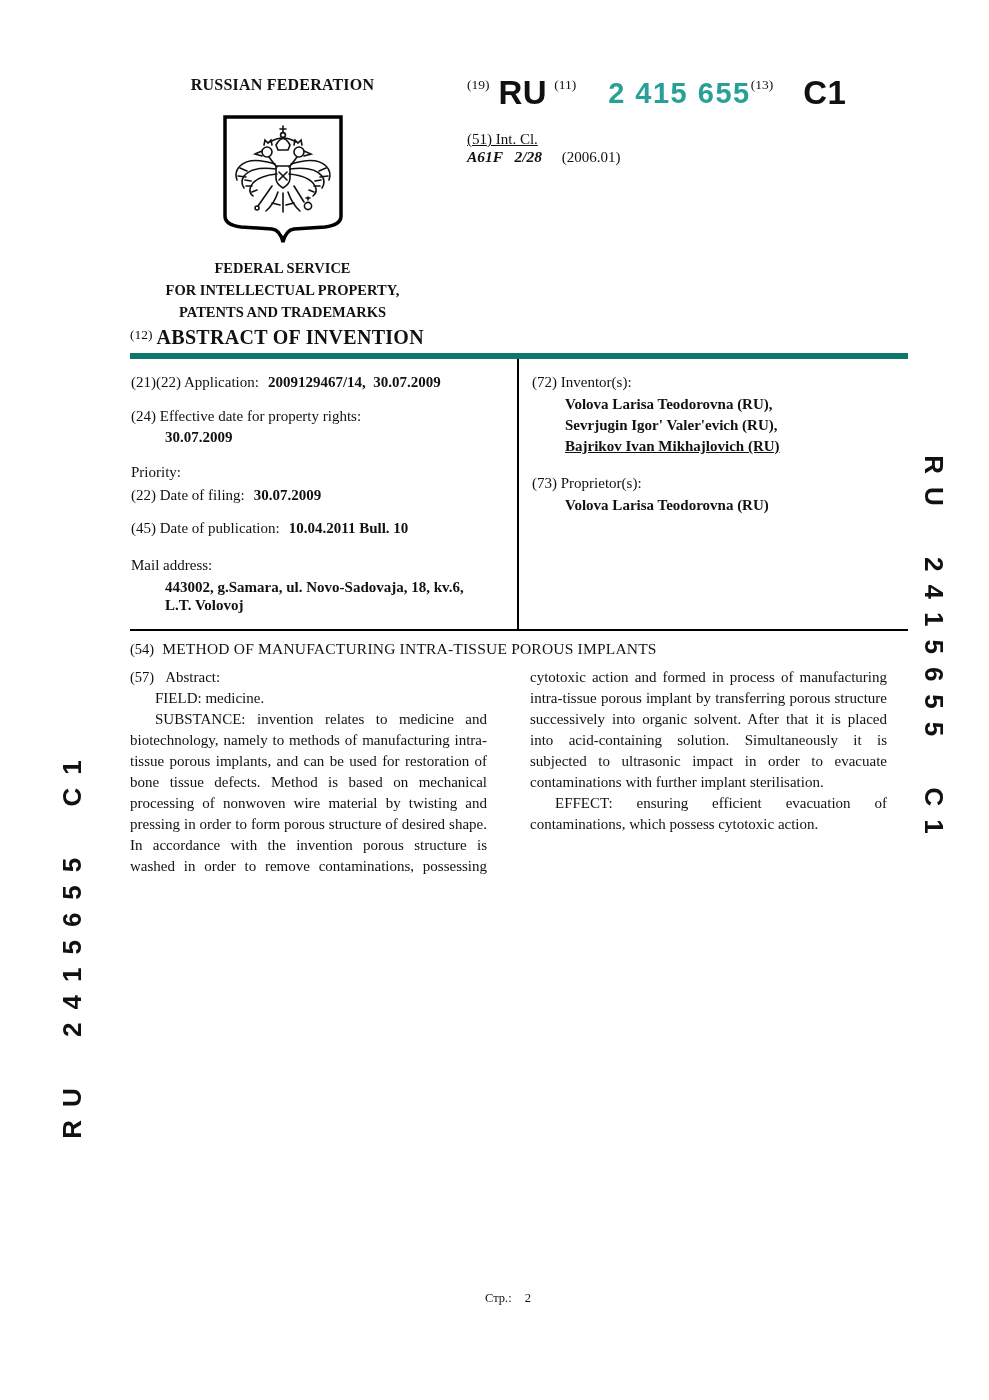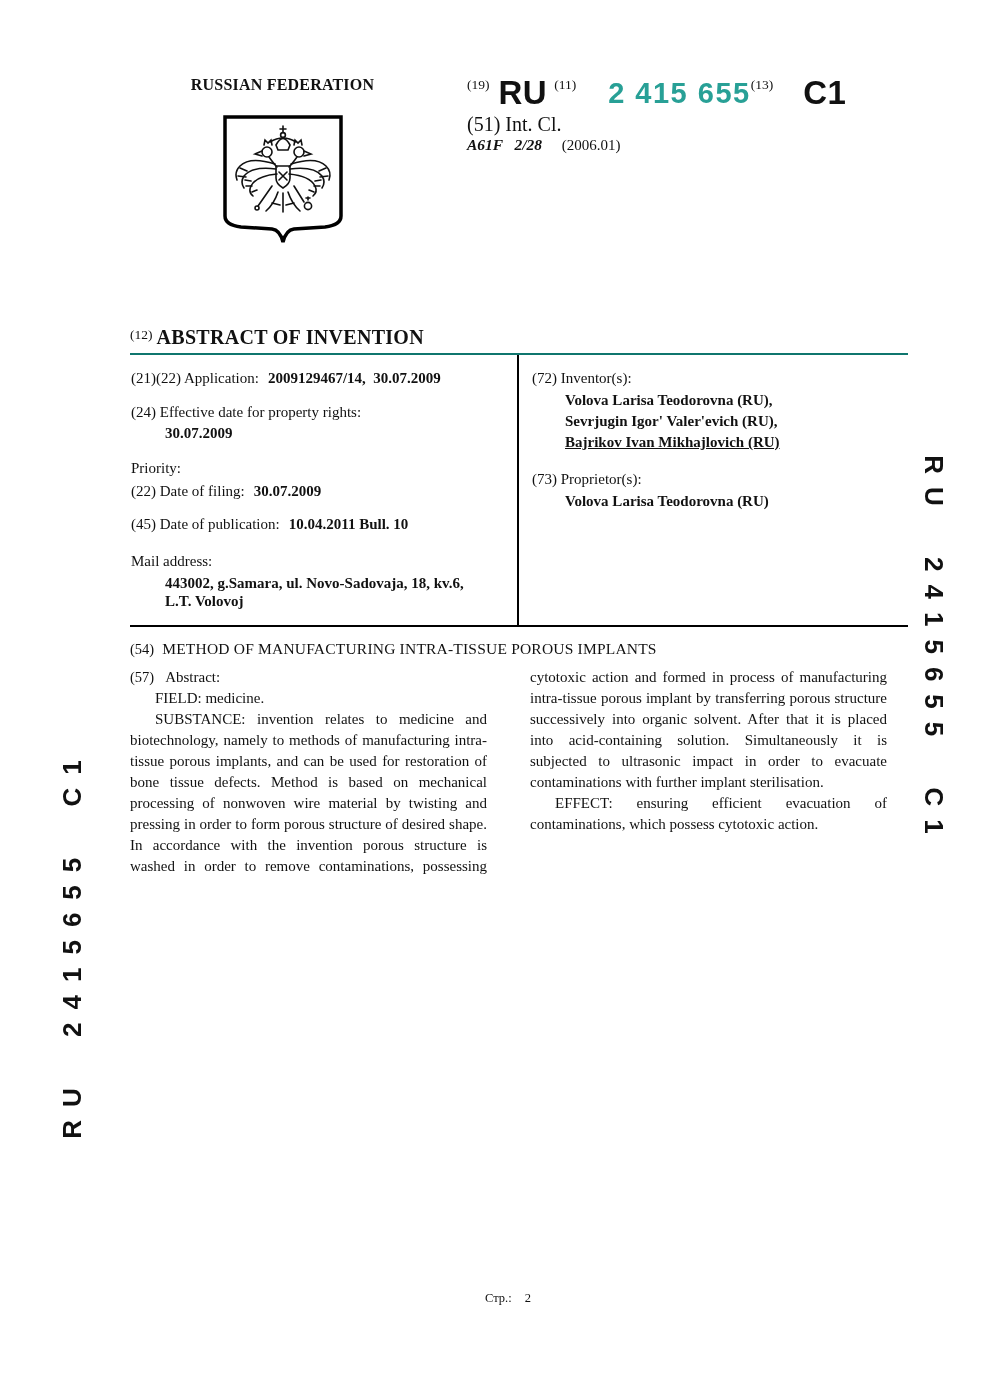--- a/index.html
+++ b/index.html
@@ -21,34 +21,34 @@
 
   
   .header-right{position:absolute;left:467px;top:76px;width:460px;}
   .pub-line{display:flex;align-items:flex-start;line-height:1;}
   .sup{font-size:13.5px;margin-top:2px;}
   .big{font-family:"Liberation Sans", sans-serif;font-weight:bold;font-size:33px;line-height:1;letter-spacing:.5px;}
   .ru{margin-left:9px;}
   .sup11{margin-left:7px;}
   .pubnum{margin-left:32px;margin-top:3px;font-size:29px;letter-spacing:1.5px;}
   .kind{margin-left:30px;}
-  .intcl-label{margin-top:4px;font-size:20px;}
+  .intcl-label{margin-top:22px;font-size:15px;text-decoration:underline;}
   .intcl-line{margin-top:0;font-size:15px;}
   .intcl-class{font-weight:bold;font-style:italic;font-size:15.5px;white-space:pre;}
   .intcl-ver{margin-left:16px;}
 
   
   .section12{position:absolute;left:130px;top:326px;display:flex;align-items:flex-start;}
   .sup12{font-size:13.5px;margin-top:1px;}
   .h12{font-weight:bold;font-size:20px;line-height:1.1;margin-left:4px;letter-spacing:.3px;}
 
   
   .biblio{
     position:absolute;left:130px;top:353px;width:778px;height:270px;
-    border-top:2px solid #0f766e;border-bottom:2px solid #000;
+    border-top:6px solid #0f766e;border-bottom:2px solid #000;
     font-size:15px;
   }
   .vdiv{position:absolute;left:387px;top:0;bottom:0;width:2px;background:#000;}
   .bline{position:absolute;white-space:pre;}
   .lbl{font-weight:normal;}
   .val{font-weight:bold;margin-left:9px;white-space:pre;}
 
   
   .title54{position:absolute;left:130px;top:640px;width:778px;}
   .n54{font-size:14.5px;}
@@ -129,20 +129,25 @@
           <path d="M52 89 L60 91 M74 89 L66 91"></path>
 
           <path d="M52 72 L38 92"></path>
           <circle cx="37" cy="94" r="2"></circle>
 
           <path d="M74 72 L84 88"></path>
           <circle cx="88" cy="92" r="3.6"></circle>
           <path d="M88 86 V83 M86 84 H90"></path>
         </g>
       </svg>
+    </div>
+    <div class="authority">
+      <div>FEDERAL SERVICE</div>
+      <div>FOR INTELLECTUAL PROPERTY,</div>
+      <div>PATENTS AND TRADEMARKS</div>
     </div>
   </div>
 
   <div class="header-right">
     <div class="pub-line">
       <span class="sup">(19)</span>
       <span class="big ru">RU</span>
       <span class="sup sup11">(11)</span>
       <span class="big pubnum" style="color:#28a096">2 415 655</span>
       <span class="sup">(13)</span>

